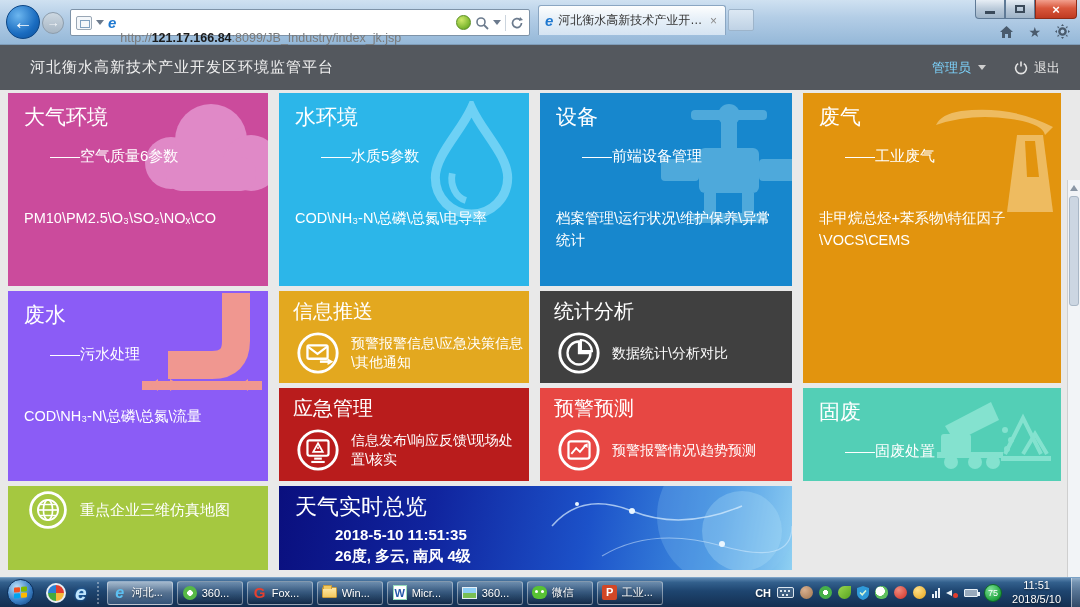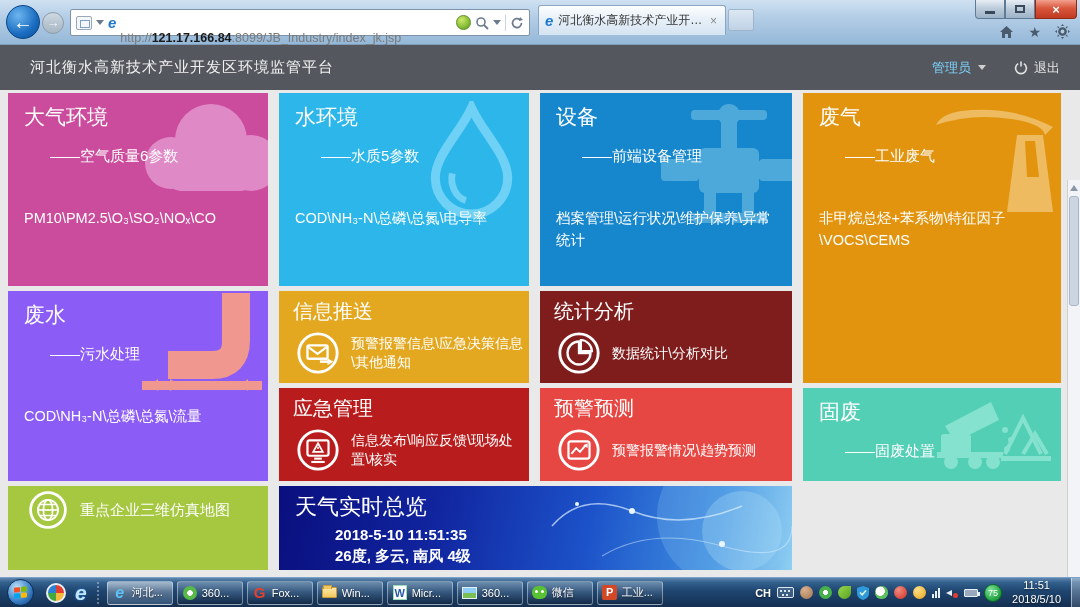--- a/index.html
+++ b/index.html
@@ -58,21 +58,21 @@
   .grid { position:absolute; left:8px; top:3px; display:grid;
     grid-template-columns:260px 250px 252px 258px; grid-template-rows:193px 92px 93px 84px; gap:5px 11px; }
   .tile { position:relative; overflow:hidden; color:#fff; }
   .tile-title { font-size:21px; padding:10px 0 0 16px; position:relative; z-index:2; }
   .tile-sub { font-size:15px; margin:16px 0 0 42px; position:relative; z-index:2; }
   .tile-detail { position:absolute; left:16px; right:8px; top:115px; font-size:14.5px; line-height:1.5; z-index:2; }
   .ghost { position:absolute; z-index:1; }
 
   .t-air { background:#cb4b9c; } .t-water { background:#2cb6e9; } .t-device { background:#1787cd; }
   .t-enterprise { background:#b27ae1; } .t-gas { background:#e2940e; grid-row:span 2; } .t-wwater { background:#8b5cf6; grid-row:span 2; }
-  .t-push { background:#e3a81f; } .t-emergency { background:#b91c1c; } .t-stats { background:#7f1d1d; } .t-warning { background:#e74743; }
+  .t-push { background:#e3a81f; } .t-emergency { background:#b91c1c; } .t-stats { background:#404040; } .t-warning { background:#e74743; }
   .t-solid { background:#53cfb6; } .t-gis { background:#a5c840; }
   .t-weather { grid-column:span 2; background:linear-gradient(100deg,#0a0f7e 0%,#10249e 30%,#1c52c9 60%,#3f8fe0 85%,#8fd0f2 100%); }
 
   .half-title { font-size:20px; padding:7px 0 0 14px; position:relative; z-index:2; }
   .half-row { display:flex; align-items:center; gap:10px; padding:5px 6px 0 16px; position:relative; z-index:2; }
   .half-text { font-size:14px; line-height:1.35; }
   .circle-ic { flex:0 0 auto; }
 
   .gis-row { display:flex; align-items:center; gap:10px; padding:2px 6px 0 18px; }
   .gis-title { font-size:22px; padding:8px 0 0 16px; font-weight:bold; }

